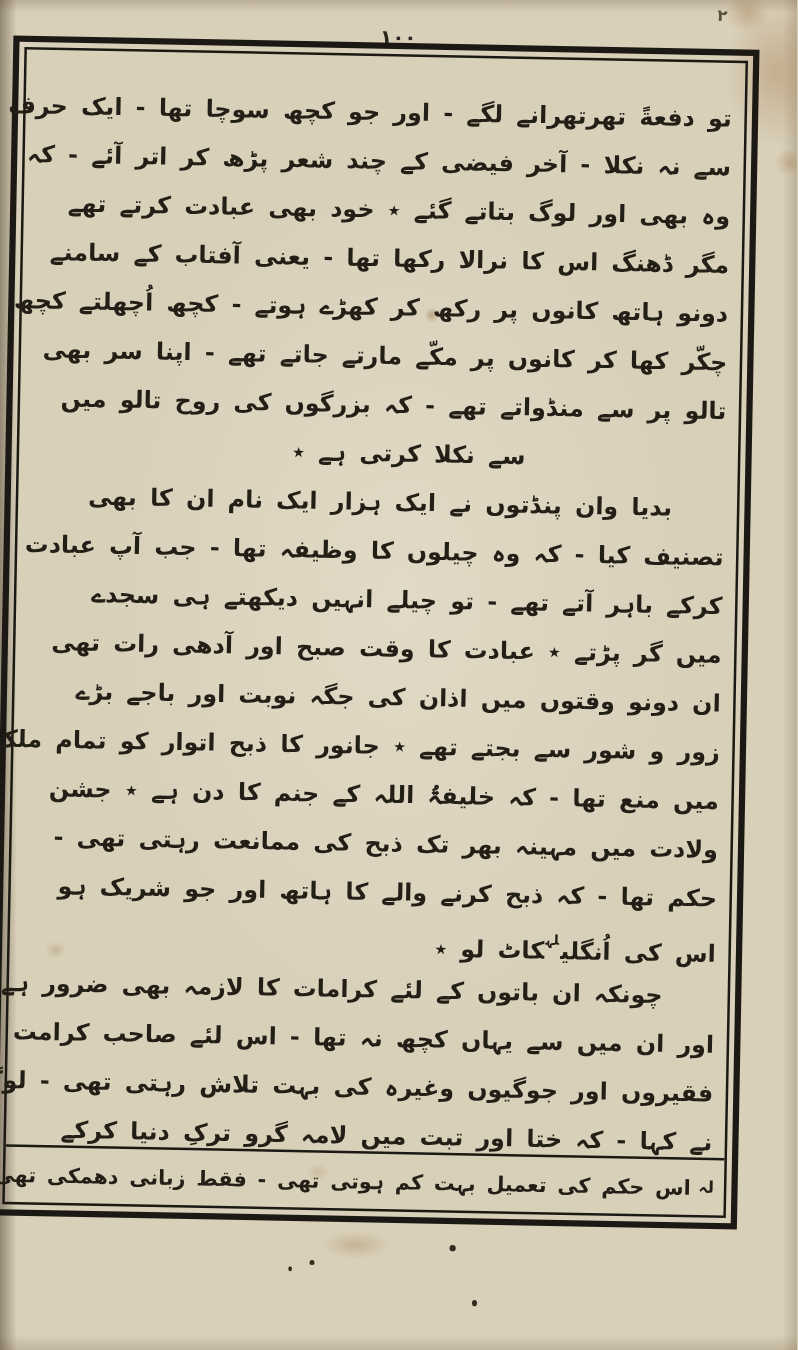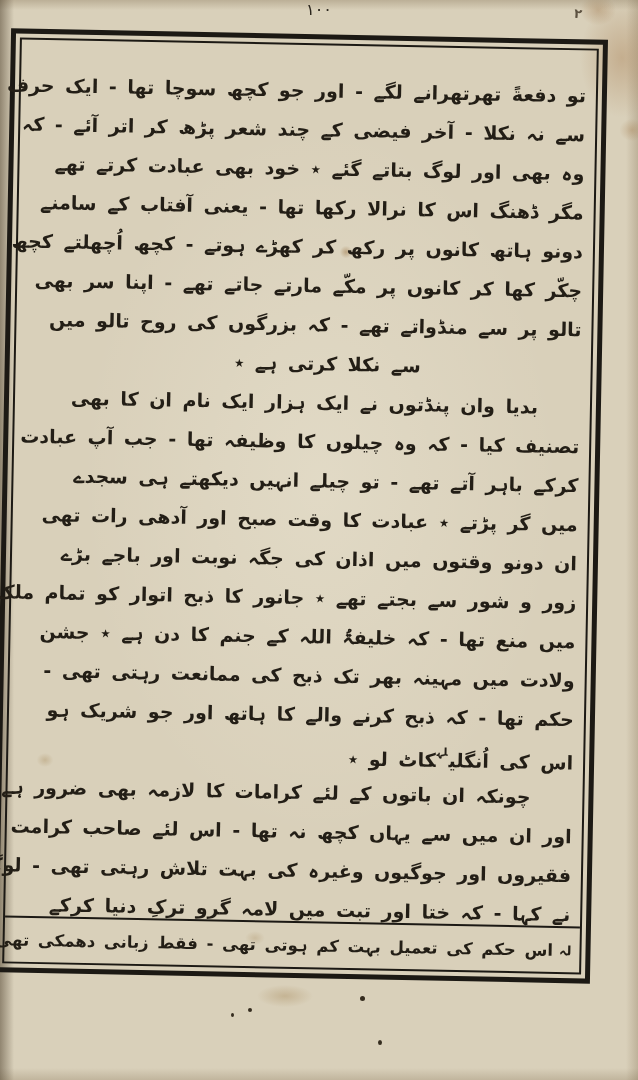--- a/index.html
+++ b/index.html
@@ -21,22 +21,22 @@
       radial-gradient(40px 16px at 285px 996px, rgba(150,115,60,.30), rgba(150,115,60,0) 70%),
       radial-gradient(14px 10px at 255px 938px, rgba(150,115,60,.22), rgba(150,115,60,0) 70%),
       radial-gradient(300px 450px at 320px 480px, rgba(255,252,238,.22), rgba(255,252,238,0) 80%),
       linear-gradient(to right, rgba(85,72,52,.55) 0px, rgba(85,72,52,0) 14px),
       linear-gradient(to left, rgba(120,100,70,.28) 0px, rgba(120,100,70,0) 12px),
       linear-gradient(to bottom, rgba(120,100,70,.30) 0px, rgba(120,100,70,0) 10px),
       linear-gradient(to top, rgba(120,100,70,.25) 0px, rgba(120,100,70,0) 12px);
   }
   .speck{position:absolute;border-radius:50%;background:#352c1f;}
   .pageno{
-    position:absolute;top:0;left:0;right:0;text-align:center;
-    font-size:16px;font-weight:normal;color:#2a251d;letter-spacing:2px;
+    position:absolute;top:20px;left:0;right:0;text-align:center;
+    font-size:16px;font-weight:bold;color:#2a251d;letter-spacing:2px;
   }
   .cornermark{
     position:absolute;top:6px;right:56px;font-size:13px;font-weight:bold;
     color:#473c2c;opacity:.85;transform:rotate(8deg);
   }
   .frame{
     position:absolute;left:2px;top:34px;width:597px;height:944px;
     border:5px solid #1c1914;
     transform:rotate(1.1deg);
     box-sizing:border-box;

